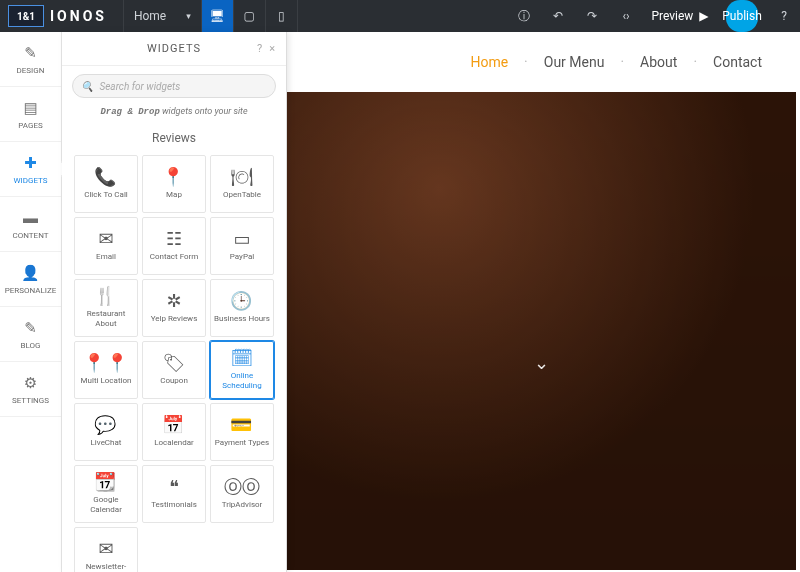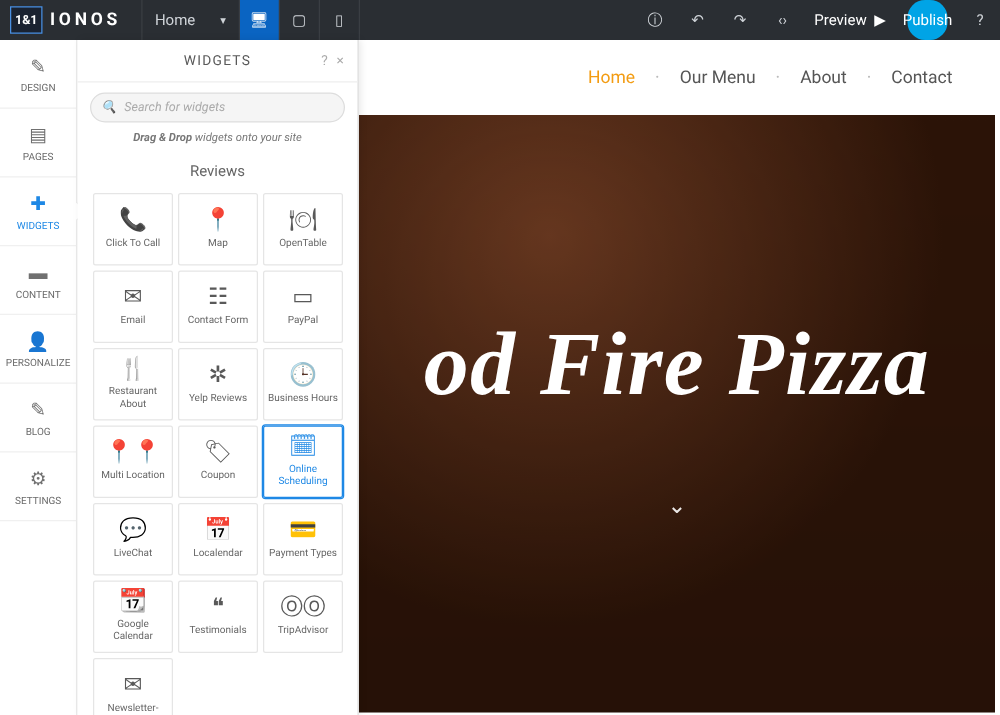--- a/index.html
+++ b/index.html
@@ -1,21 +1,21 @@
 <!DOCTYPE html>
 <html><head>
 <meta charset="utf-8">
 <style>
 * { margin: 0; padding: 0; box-sizing: border-box; font-family: -apple-system, BlinkMacSystemFont, "Segoe UI", Roboto, Arial, sans-serif; }
 body { width: 800px; height: 572px; overflow: hidden; background: #fff; position: relative; }
 
 
 .topbar { height: 32px; background: #2a2e33; display: flex; align-items: center; color: #cfd3d8; font-size: 12px; }
 .brand { display: flex; align-items: center; padding-left: 8px; gap: 6px; }
-.brand-box { width: 26px; height: 22px; border: 1.5px solid #4a90e2; display: flex; align-items: center; justify-content: center; font-size: 10px; font-weight: 700; color: #fff; background: #1a2230; }
+.brand-box { width: 36px; height: 22px; border: 1.5px solid #4a90e2; display: flex; align-items: center; justify-content: center; font-size: 10px; font-weight: 700; color: #fff; background: #1a2230; }
 .brand-text { font-weight: 700; letter-spacing: 3px; color: #fff; font-size: 14px; }
 .page-select { margin-left: 16px; display: flex; align-items: center; gap: 20px; padding: 0 10px; height: 100%; border-left: 1px solid #3a3e43; border-right: 1px solid #3a3e43; cursor: pointer; }
 .chev-down { font-size: 9px; }
 .device-icons { display: flex; height: 100%; }
 .device-icons > div { width: 32px; display: flex; align-items: center; justify-content: center; border-right: 1px solid #3a3e43; cursor: pointer; }
 .device-icons > div.active { background: #0a64c2; color: #fff; }
 .top-spacer { flex: 1; }
 .top-right { display: flex; align-items: center; height: 100%; gap: 2px; }
 .top-right > div { width: 32px; height: 100%; display: flex; align-items: center; justify-content: center; cursor: pointer; }
 .preview-btn { min-width: 72px; padding: 0 10px; color: #fff; cursor: pointer; display: flex; align-items: center; gap: 6px; }
@@ -29,21 +29,21 @@
 .rail-icon { font-size: 15px; color: #707070; }
 .rail-item.active .rail-icon { color: #1e88e5; }
 
 
 .widgets-panel { position: absolute; top: 32px; left: 62px; width: 225px; height: 540px; background: #fff; border-right: 1px solid #dcdcdc; box-shadow: 2px 0 6px rgba(0,0,0,.1); z-index: 5; display: flex; flex-direction: column; }
 .panel-header { height: 34px; display: flex; align-items: center; justify-content: center; font-size: 11px; letter-spacing: 1px; color: #5a5a5a; position: relative; border-bottom: 1px solid #eee; }
 .panel-header .qx { position: absolute; right: 10px; color: #aaa; font-size: 11px; display: flex; gap: 6px; }
 .search-wrap { padding: 8px 10px 4px; }
 .search-box { width: 100%; height: 24px; border: 1px solid #ddd; border-radius: 12px; background: #f5f5f5; display: flex; align-items: center; padding: 0 8px; color: #aaa; font-size: 10px; font-style: italic; gap: 6px; }
 .drag-hint { text-align: center; font-size: 9px; font-style: italic; color: #777; padding: 4px 0 8px; }
-.drag-hint b { font-weight: 700; font-style: italic; }
+.drag-hint b { font-weight: 700; font-style: italic; font-family: Liberation Mono, monospace; }
 .section-title { text-align: center; font-size: 12px; color: #666; padding: 6px 0 10px; }
 .widgets-scroll { flex: 1; overflow-y: auto; padding: 0 12px 10px; position: relative; }
 .widgets-scroll::-webkit-scrollbar { width: 6px; }
 .widgets-scroll::-webkit-scrollbar-thumb { background: #ccc; border-radius: 3px; }
 .widgets-grid { display: grid; grid-template-columns: repeat(3, 1fr); gap: 4px; }
 .widget { height: 58px; border: 1px solid #e5e5e5; border-radius: 2px; display: flex; flex-direction: column; align-items: center; justify-content: center; gap: 4px; cursor: grab; font-size: 8px; color: #666; text-align: center; padding: 4px 2px; }
 .widget.selected { border-color: #1e88e5; color: #1e88e5; box-shadow: 0 0 0 1px #1e88e5; }
 .widget-icon { font-size: 18px; color: #595959; line-height: 1; }
 .widget.selected .widget-icon { color: #1e88e5; }
 .widget-label { line-height: 1.2; }
@@ -242,16 +242,15 @@
   <div class="site-header" id="site-nav">
       <span class="nav-link active">Home</span>
       <span class="nav-sep">·</span>
       <span class="nav-link">Our Menu</span>
       <span class="nav-sep">·</span>
       <span class="nav-link">About</span>
       <span class="nav-sep">·</span>
       <span class="nav-link">Contact</span>
     </div>
   <div class="hero">
-    <div class="hero-title">od Fire Pizza</div>
     <div class="scroll-chev">⌄</div>
   </div>
 </div>
 
 </body></html>

